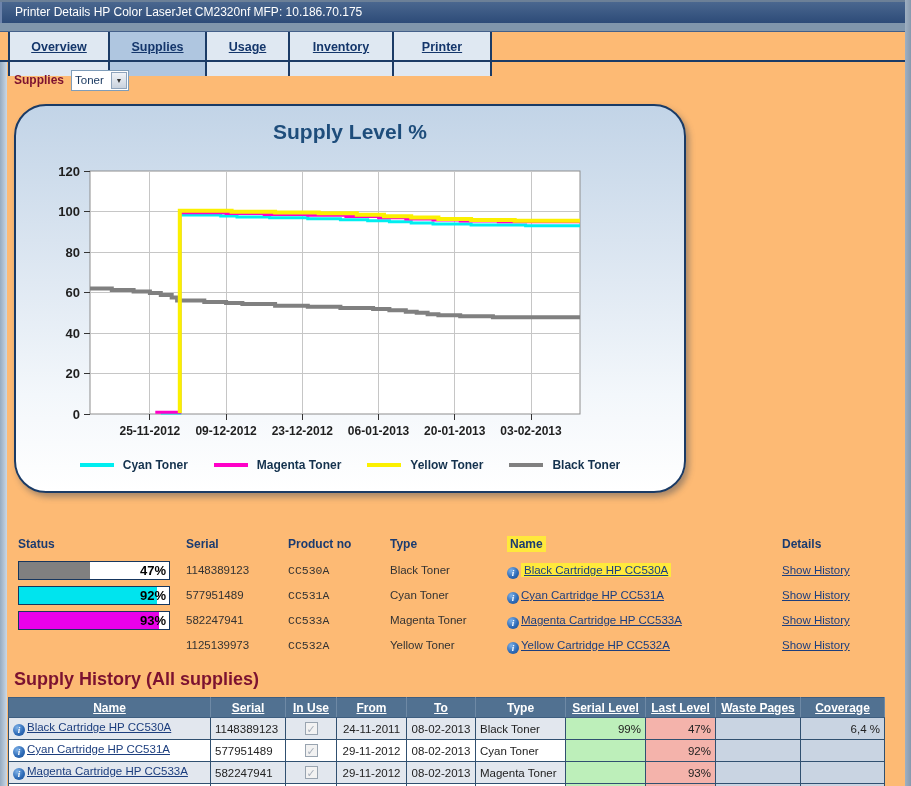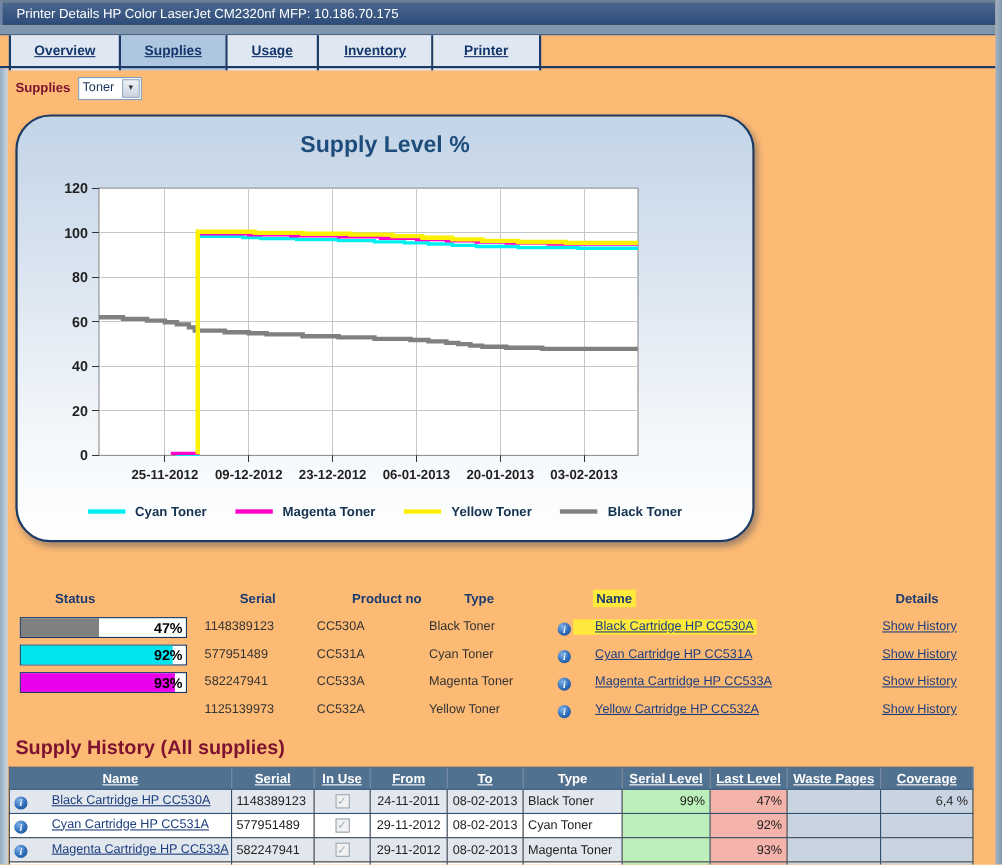--- a/index.html
+++ b/index.html
@@ -10,21 +10,21 @@
   .top-line{position:absolute;left:0;top:0;width:911px;height:2px;background:#6C8097;}
   .right-rail{position:absolute;right:0;top:0;width:6px;height:786px;background:linear-gradient(90deg,#9FB0C2,#8799AE);}
   .left-rail{position:absolute;left:0;top:62px;width:7px;bottom:0;background:linear-gradient(90deg,#96ABC1,#CBD8E5);}
 
   .titlebar{position:absolute;left:0;top:2px;width:905px;height:21px;line-height:21px;
     background:linear-gradient(180deg,#4A678F,#2D4B78);color:#fff;font-size:12px;padding-left:13px;box-sizing:border-box;
     border-left:2px solid #6D84AC;}
   .subband{position:absolute;left:0;top:23px;width:905px;height:9px;background:#8096AC;border-bottom:1px solid #44608A;box-sizing:border-box;}
 
   .tabs{position:absolute;left:8px;top:32px;height:28px;display:flex;}
-  .tab{height:32px;line-height:28px;text-align:center;background:#DFE8F2;border-right:2px solid #1B3B66;box-sizing:border-box;cursor:pointer;}
+  .tab{height:44px;line-height:28px;text-align:center;background:#DFE8F2;border-right:2px solid #1B3B66;box-sizing:border-box;cursor:pointer;}
   .tab:first-child{border-left:2px solid #1B3B66;}
   .tab.active{background:#AFC6E0;}
   .tab span{color:#14366B;font-weight:bold;font-size:12.5px;text-decoration:underline;}
   .tabs-underline{position:absolute;left:0;top:60px;width:905px;height:2px;background:#1B3B66;}
 
   .maroon{color:#7C1230;}
   .bold{font-weight:bold;}
 
   .filter-row{position:absolute;left:14px;top:69px;height:22px;display:flex;align-items:center;}
   .filter-row .flabel{font-size:12px;}
@@ -39,28 +39,28 @@
     box-shadow:3px 4px 6px rgba(60,70,90,0.45);box-sizing:border-box;}
   .chart-title{position:absolute;top:14px;left:0;width:100%;text-align:center;color:#1E4D7B;font-size:21px;font-weight:bold;}
   #chart-svg{position:absolute;left:20px;top:48px;}
   .legend{position:absolute;left:0;right:0;top:352px;display:flex;justify-content:center;gap:26px;}
   .legend-item{display:flex;align-items:center;gap:9px;}
   .legend-swatch{width:34px;height:4px;}
   .legend-label{font-size:12px;font-weight:bold;color:#14324E;}
 
   
   .status-section{position:absolute;left:0;top:530px;width:905px;height:136px;font-size:11.5px;}
-  .shead{position:absolute;top:7px;font-size:12px;font-weight:bold;color:#1B3B70;white-space:nowrap;margin-left:32px;}
+  .shead{position:absolute;top:7px;font-size:12px;font-weight:bold;color:#1B3B70;white-space:nowrap;}
   .srow{position:absolute;left:0;width:905px;height:25px;}
   .scell{position:absolute;top:3px;color:#333;white-space:nowrap;}
   .sbar{position:absolute;left:18px;top:0;width:152px;height:19px;border:1px solid #16365E;background:#fff;box-sizing:border-box;}
   .sbar-fill{position:absolute;left:0;top:0;bottom:0;}
   .sbar-label{position:absolute;right:3px;top:0;line-height:17px;font-size:13px;font-weight:bold;color:#000;}
-  .cx-serial{left:186px;} .cx-product{left:288px;} .cx-type{left:390px;} .cx-name{left:507px;} .cx-details{left:782px;}
-  a.ui-link{color:#1C3E7E;text-decoration:underline;cursor:pointer;padding-left:20px;}
+  .cx-serial{left:186px;} .cx-product{left:288px;font-family:Liberation Mono, monospace;} .cx-type{left:390px;} .cx-name{left:507px;} .cx-details{left:782px;}
+  a.ui-link{color:#1C3E7E;text-decoration:underline;cursor:pointer;}
   .hl{background:#FFE93C;padding:1px 3px;}
   .info{display:inline-block;width:12px;height:12px;border-radius:50%;
     background:radial-gradient(circle at 35% 30%,#7FB2E8 0%,#2F6CB8 55%,#1A4E94 100%);
     color:#fff;font:italic bold 9px "Liberation Serif",serif;text-align:center;line-height:12px;vertical-align:-2px;margin-right:2px;}
 
   
   .history-title{position:absolute;left:14px;top:669px;font-size:18px;}
   .history-table{position:absolute;left:8px;top:697px;width:876px;border-collapse:collapse;table-layout:fixed;}
   .history-table th{background:#517191;color:#fff;font-size:12px;font-weight:bold;height:19px;padding:0;
     border:1px solid #3E5E80;border-right:1px solid #6E89A5;}

